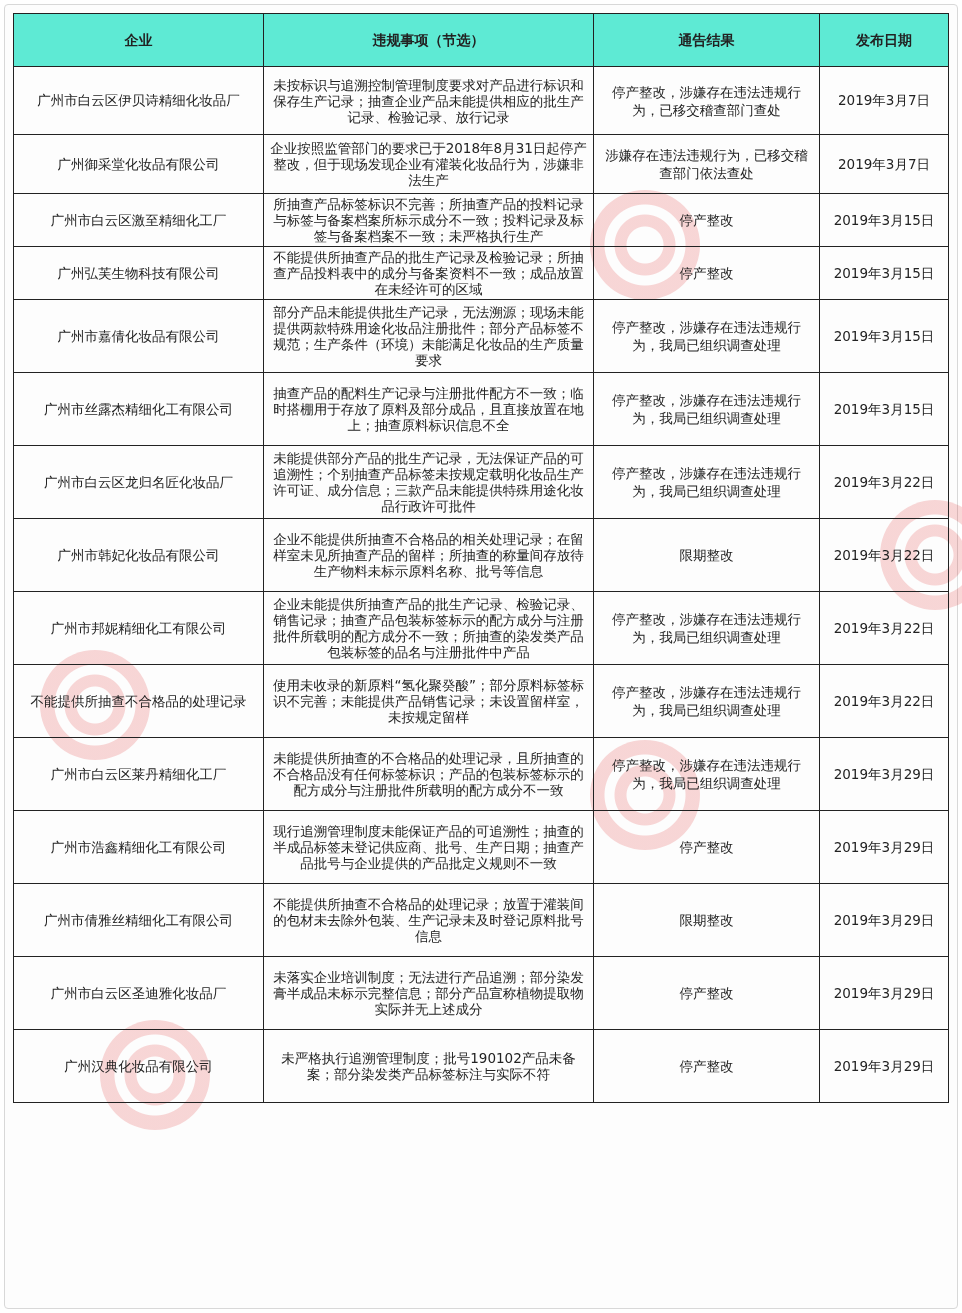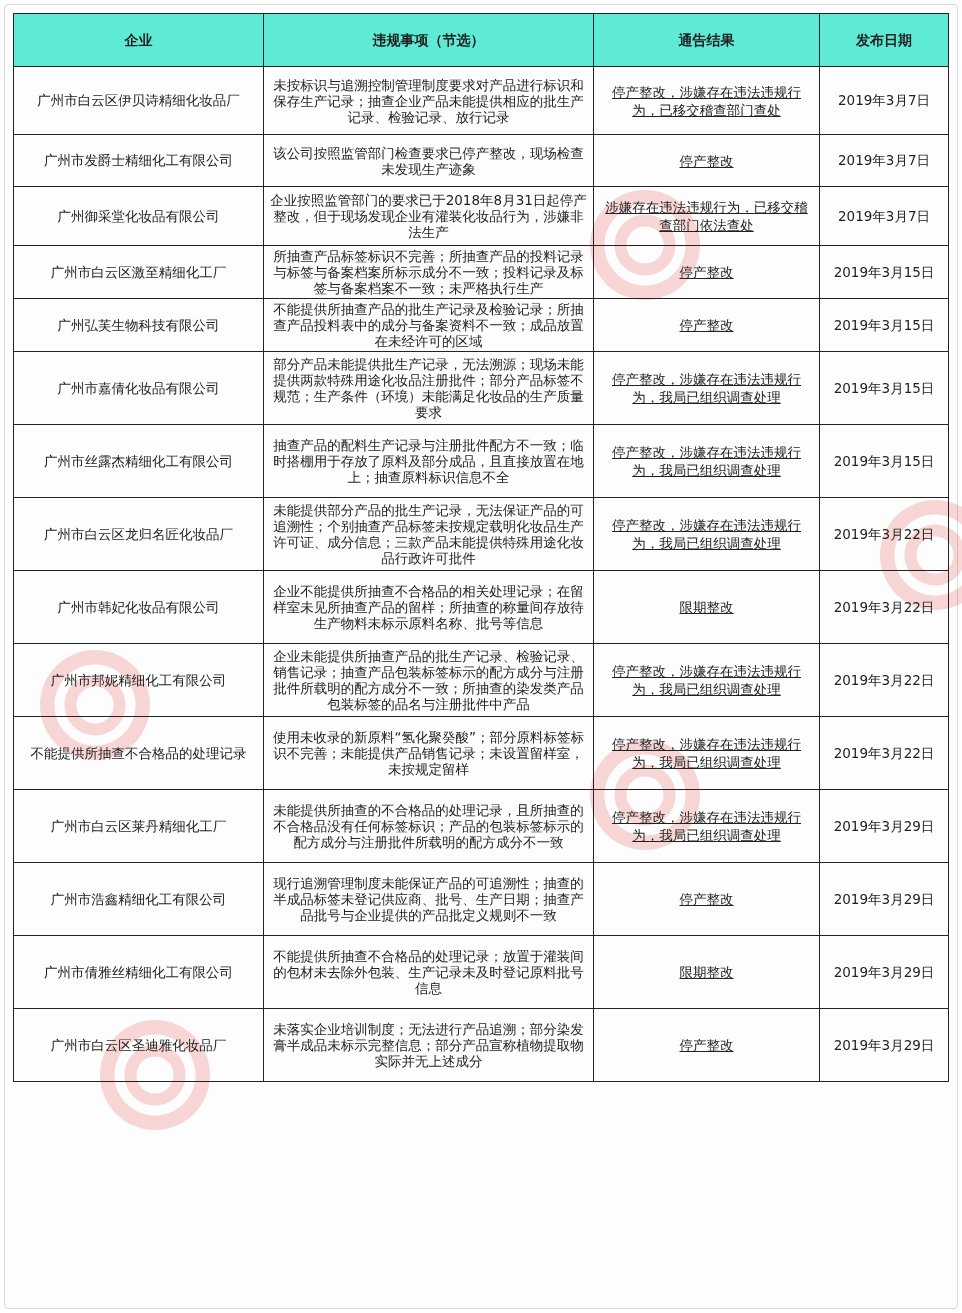--- a/index.html
+++ b/index.html
@@ -7,21 +7,21 @@
          font-family:"DejaVu Sans", "Liberation Sans", sans-serif; }
   .frame { position:absolute; left:4px; top:4px; width:952px; height:1303px;
            border:1px solid #d8d8d8; border-radius:4px; background:#fdfdfd; }
   table { position:absolute; left:13px; top:13px; border-collapse:collapse;
           table-layout:fixed; width:935px; }
   th, td { border:1px solid #222; text-align:center; vertical-align:middle;
            color:#222; font-size:13.5px; line-height:17px; padding:0 4px;
            overflow:hidden; }
   th { background:#5eead4; height:52px; font-weight:bold; font-size:14px; }
   td.issue { line-height:16px; padding:0 5px;margin-left:28px; }
-  td.result { line-height:18px; padding:0 6px;text-decoration:underline; }
+  td.result { line-height:18px; padding:0 6px; }
   col.c1 { width:250px; } col.c2 { width:330px; } col.c3 { width:226px; } col.c4 { width:129px; }
   .wm { position:absolute; pointer-events:none; opacity:0.18; }
   .wm .ring { width:110px; height:110px; border-radius:50%;
               background:radial-gradient(circle at 50% 50%, #fff 0 18px, #d22 19px 30px, #fff 31px 40px, #d22 41px 55px); }
 </style>
 </head>
 <body>
 
 <div class="frame"></div>
 
@@ -54,26 +54,20 @@
       <th>违规事项（节选）</th>
       <th>通告结果</th>
       <th>发布日期</th>
     </tr>
   </thead>
   <tbody id="tbody">
       <tr style="height: 68px;">
         <td>广州市白云区伊贝诗精细化妆品厂</td>
         <td class="issue">未按标识与追溯控制管理制度要求对产品进行标识和保存生产记录；抽查企业产品未能提供相应的批生产记录、检验记录、放行记录</td>
         <td class="result">停产整改，涉嫌存在违法违规行为，已移交稽查部门查处</td>
-        <td>2019年3月7日</td>
-      </tr>
-      <tr style="height: 52px;">
-        <td>广州市发爵士精细化工有限公司</td>
-        <td class="issue">该公司按照监管部门检查要求已停产整改，现场检查未发现生产迹象</td>
-        <td class="result">停产整改</td>
         <td>2019年3月7日</td>
       </tr>
       <tr style="height: 59px;">
         <td>广州御采堂化妆品有限公司</td>
         <td class="issue">企业按照监管部门的要求已于2018年8月31日起停产整改，但于现场发现企业有灌装化妆品行为，涉嫌非法生产</td>
         <td class="result">涉嫌存在违法违规行为，已移交稽查部门依法查处</td>
         <td>2019年3月7日</td>
       </tr>
       <tr style="height: 53px;">
         <td>广州市白云区激至精细化工厂</td>
@@ -140,14 +134,20 @@
         <td class="issue">不能提供所抽查不合格品的处理记录；放置于灌装间的包材未去除外包装、生产记录未及时登记原料批号信息</td>
         <td class="result">限期整改</td>
         <td>2019年3月29日</td>
       </tr>
       <tr style="height: 73px;">
         <td>广州市白云区圣迪雅化妆品厂</td>
         <td class="issue">未落实企业培训制度；无法进行产品追溯；部分染发膏半成品未标示完整信息；部分产品宣称植物提取物实际并无上述成分</td>
         <td class="result">停产整改</td>
         <td>2019年3月29日</td>
       </tr>
+      <tr style="height: 73px;">
+        <td>广州汉典化妆品有限公司</td>
+        <td class="issue">未严格执行追溯管理制度；批号190102产品未备案；部分染发类产品标签标注与实际不符</td>
+        <td class="result">停产整改</td>
+        <td>2019年3月29日</td>
+      </tr>
     </tbody>
 </table>
 
 </body></html>

